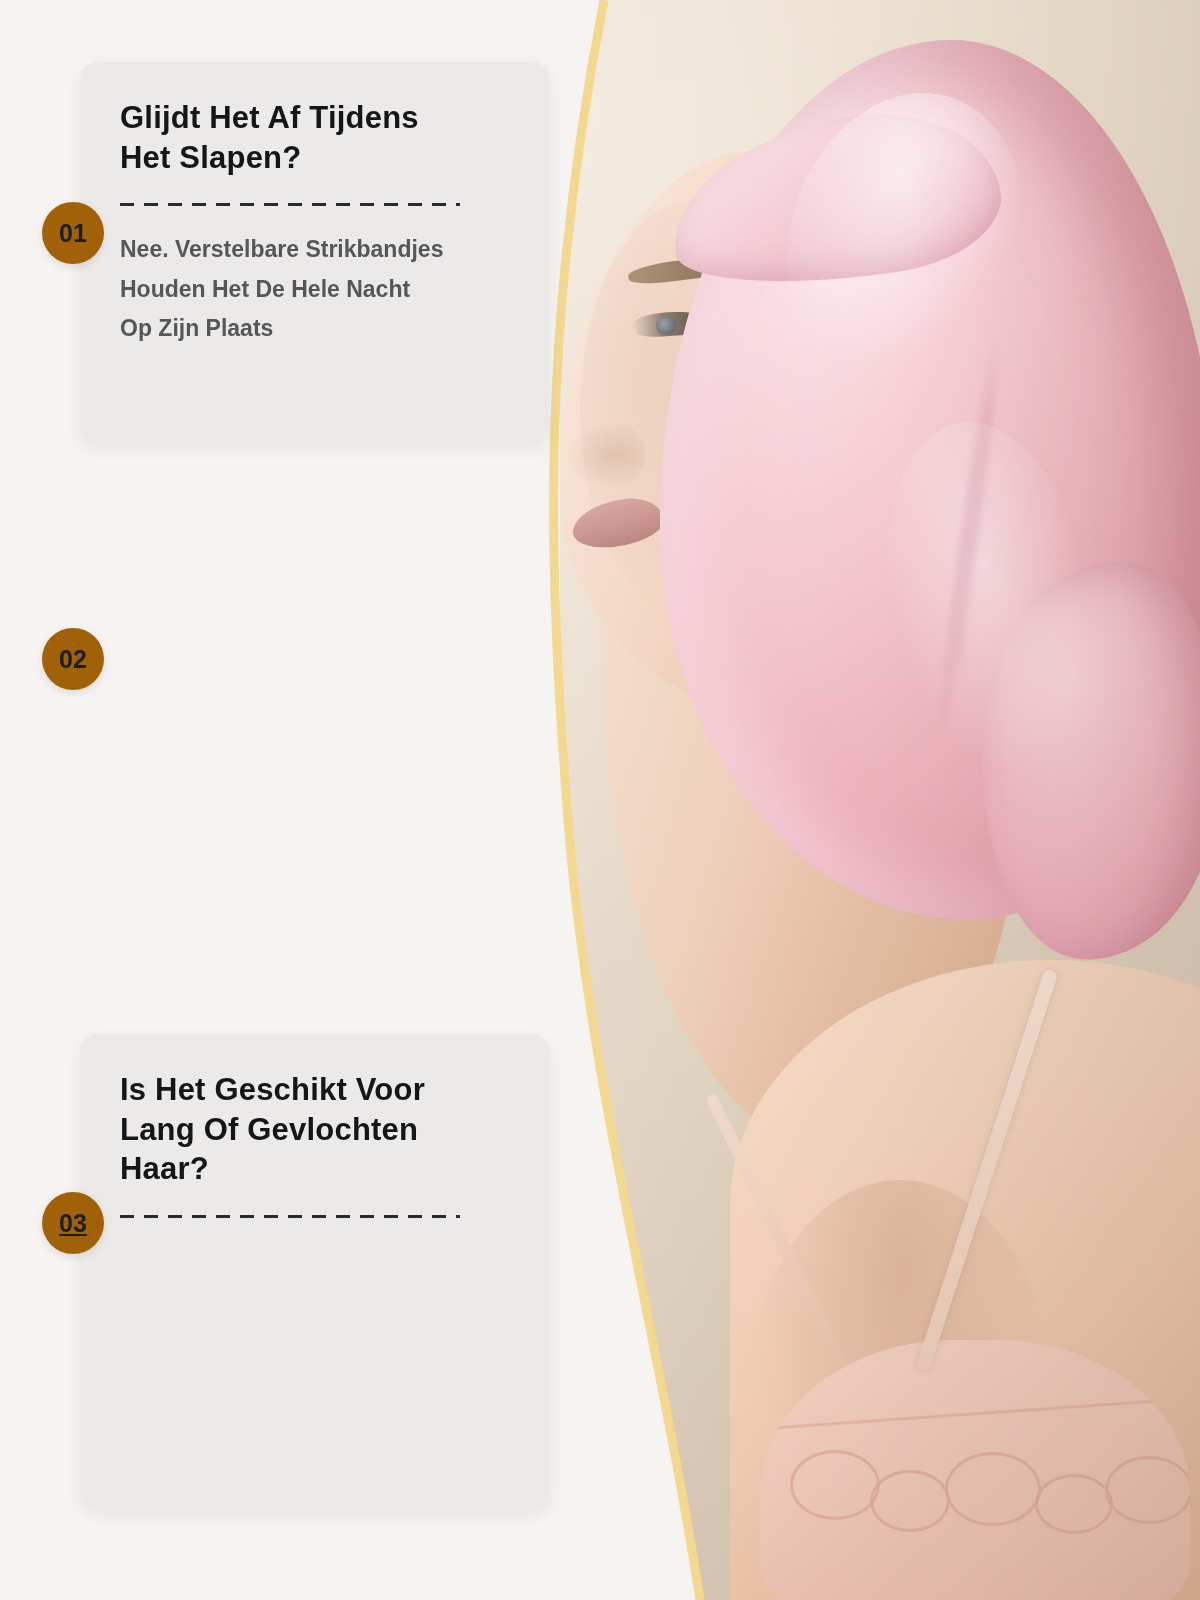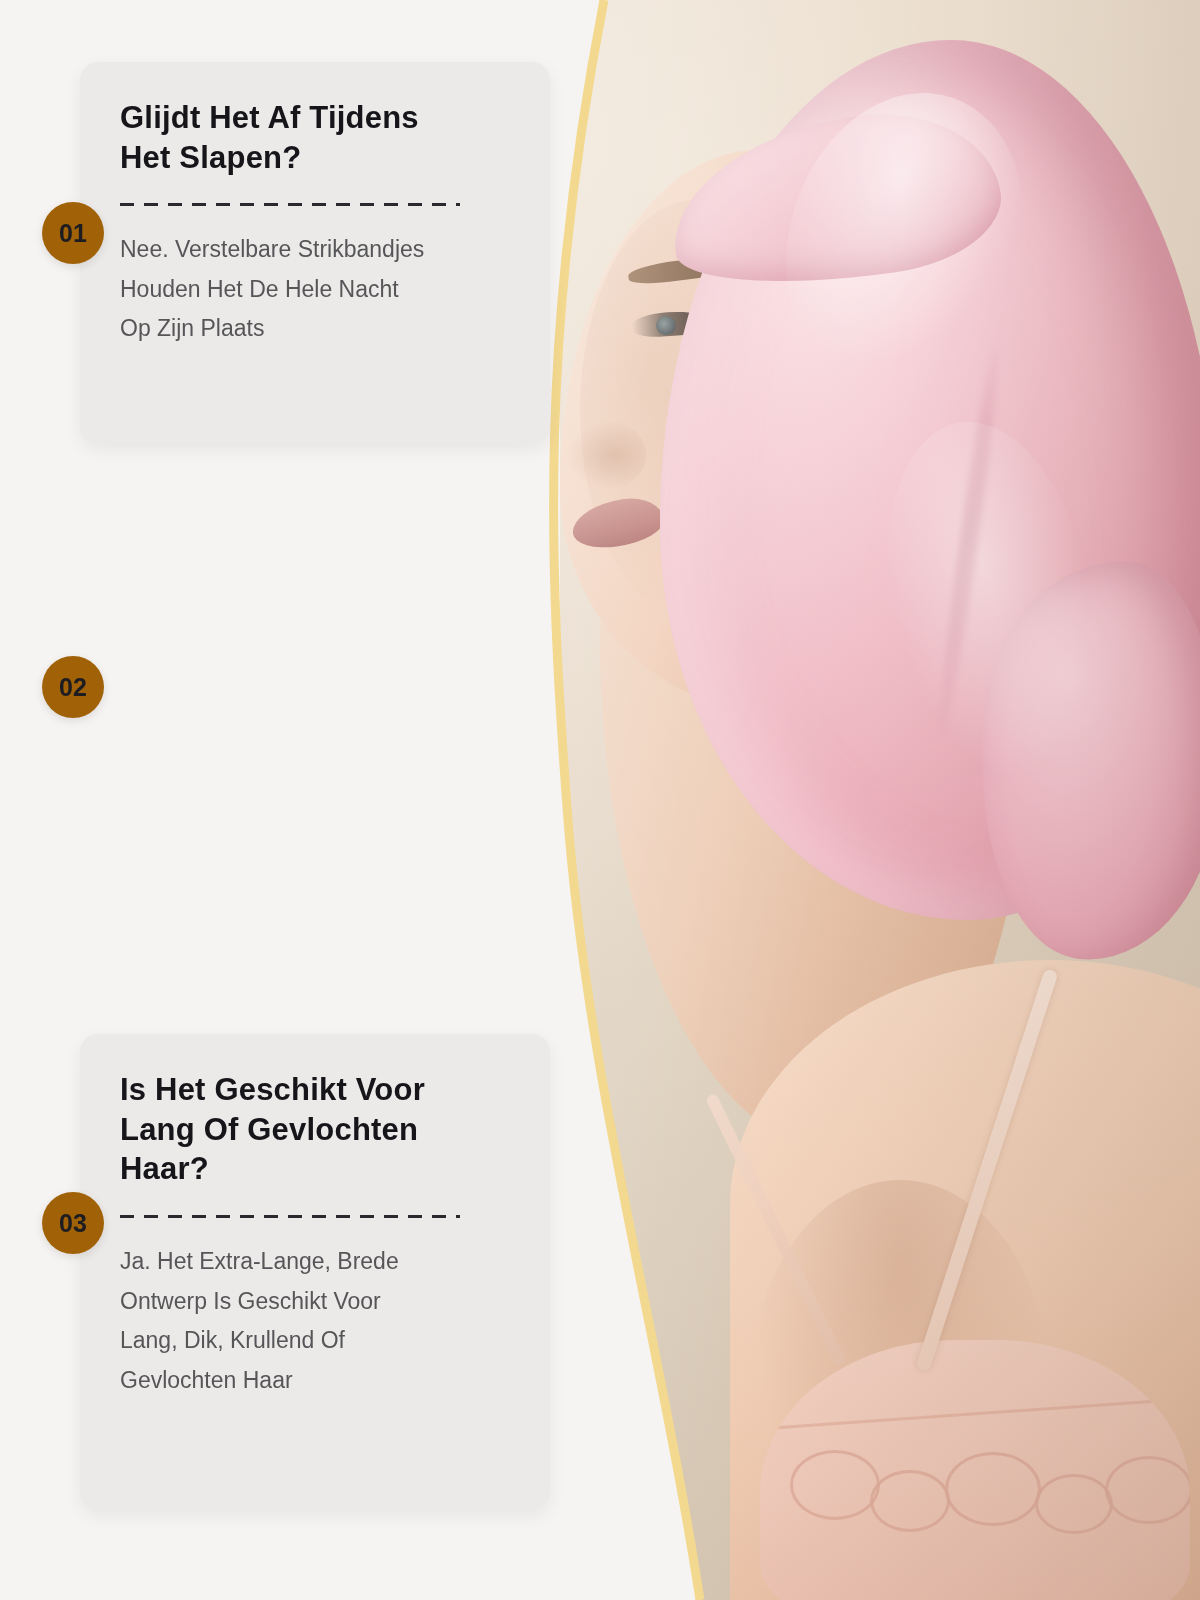--- a/index.html
+++ b/index.html
@@ -291,41 +291,41 @@
     margin-top: 26px;
     margin-bottom: 24px;
     width: 340px;
     height: 3px;
     background-image: repeating-linear-gradient(to right, #2a2a2e 0 14px, rgba(0,0,0,0) 14px 24px);
   }
   .faq-a {
     font-size: 23px;
     line-height: 1.72;
     color: #565659;
-    font-weight: 400;
+    font-weight: 700;
     white-space: pre-line;
   }
   .badge {
     position: absolute;
     left: 42px;
     width: 62px;
     height: 62px;
     border-radius: 50%;
     background: #a16207;
     color: #1d1d21;
     font-size: 25px;
     font-weight: 700;
     display: flex;
     align-items: center;
     justify-content: center;
     box-shadow: 0 3px 10px rgba(0,0,0,0.10);
   }
   .badge.b1 { top: 202px; }
-  .badge.b2 { top: 656px; }
-  .badge.b3 { top: 1192px; }
+  .badge.b2 { top: 628px; }
+  .badge.b3 { top: 1192px; text-decoration: underline; }
 </style>
 </head>
 <body>
 
 <div class="page">
 
   <div class="photo-panel">
     <div class="photo-bg"></div>
 
     <div class="skin-neck"></div>
@@ -378,21 +378,17 @@
     </div>
     <div class="badge b1">01</div>
 
     <div class="badge b2">02</div>
 
     <div class="faq-card c3">
       <div class="faq-q">Is Het Geschikt Voor
 Lang Of Gevlochten
 Haar?</div>
       <div class="dash-rule"></div>
-      <div class="faq-a">Ja. Het Extra-Lange, Brede
-Ontwerp Is Geschikt Voor
-Lang, Dik, Krullend Of
-Gevlochten Haar</div>
     </div>
     <div class="badge b3">03</div>
 
   </div>
 </div>
 
 </body></html>

